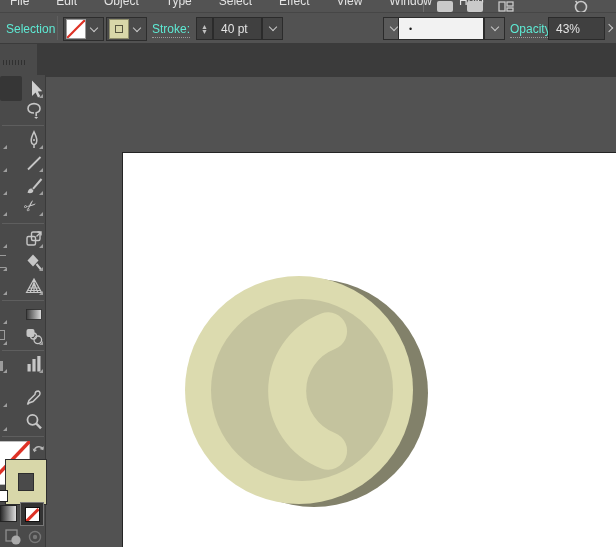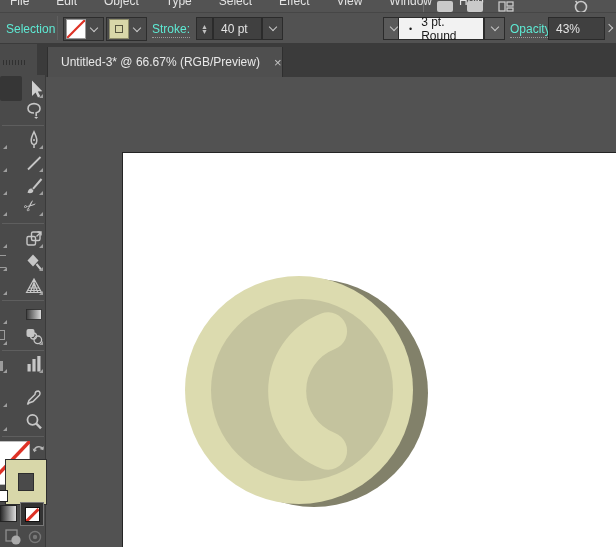--- a/index.html
+++ b/index.html
@@ -149,21 +149,20 @@
   <div class="abs dd-chev" style="left:262px; background:#454545;">
     <span class="chev"></span>
   </div>
 
   <div class="abs dd-chev" style="left:383px;">
     <span class="chev"></span>
   </div>
 
   <div class="abs white-dd" style="left:398px; width:86px;">
     <span style="margin-left:10px; font-size:9px;">•</span>
-    <span style="margin-left:9px;">3 pt. Round</span>
   </div>
   <div class="abs dd-chev" style="left:484px;">
     <span class="chev"></span>
   </div>
 
   <span class="abs cb-label hot" style="left:510px;">Opacity:</span>
   <div class="abs field" style="left:548px; width:57px; padding-left:7px;">
     <span>43%</span>
   </div>
   <span class="abs chev" style="left:606px; top:12px; transform:rotate(-45deg);"></span>
@@ -174,24 +173,20 @@
     <div id="grip" class="abs">
       <i></i>
         <i></i>
         <i></i>
         <i></i>
         <i></i>
         <i></i>
         <i></i>
         <i></i>
     </div>
-  </div>
-  <div id="doc-tab" class="abs">
-    <span class="title">Untitled-3* @ 66.67% (RGB/Preview)</span>
-    <span id="tab-close">×</span>
   </div>
 </div>
 
 <div id="canvas" class="abs">
   <div id="artboard" class="abs"></div>
   <svg id="coin-svg" class="abs" width="494" height="395" viewBox="0 0 494 395">
     <circle cx="192" cy="241" r="114" fill="#82816A"></circle>
     <circle cx="177" cy="238" r="114" fill="#DCDBAF"></circle>
     <circle cx="180" cy="238" r="91" fill="#C4C39E"></circle>
     <path d="M 206.1 179.3 A 64 64 0 0 0 206.1 298.7" fill="none" stroke="#DCDBAF" stroke-width="38" stroke-linecap="round"></path>

